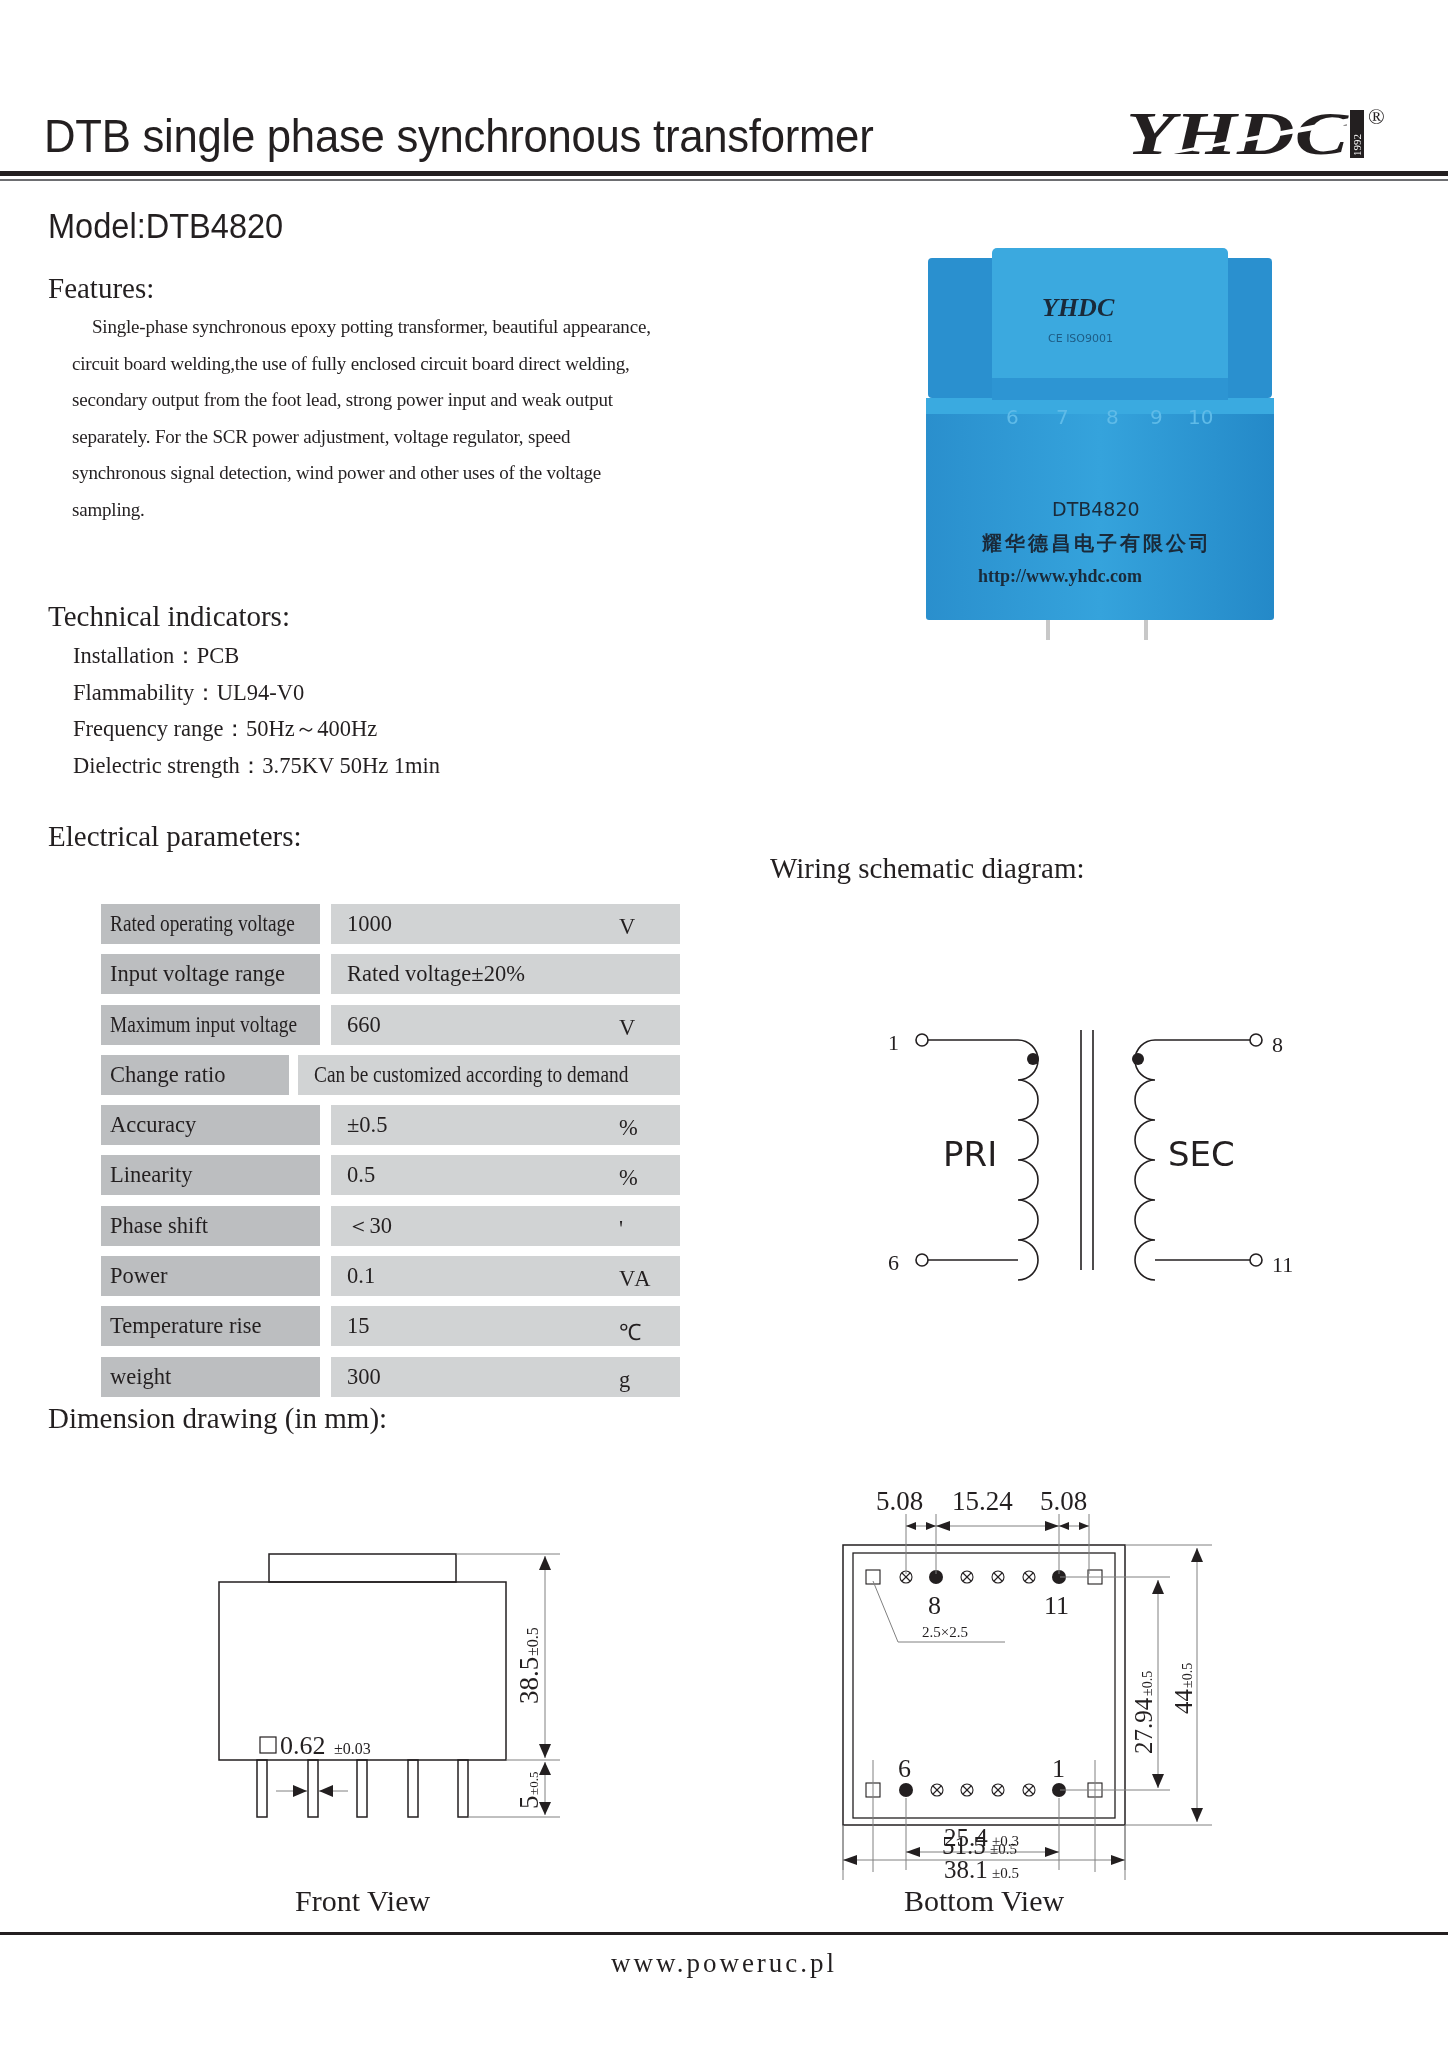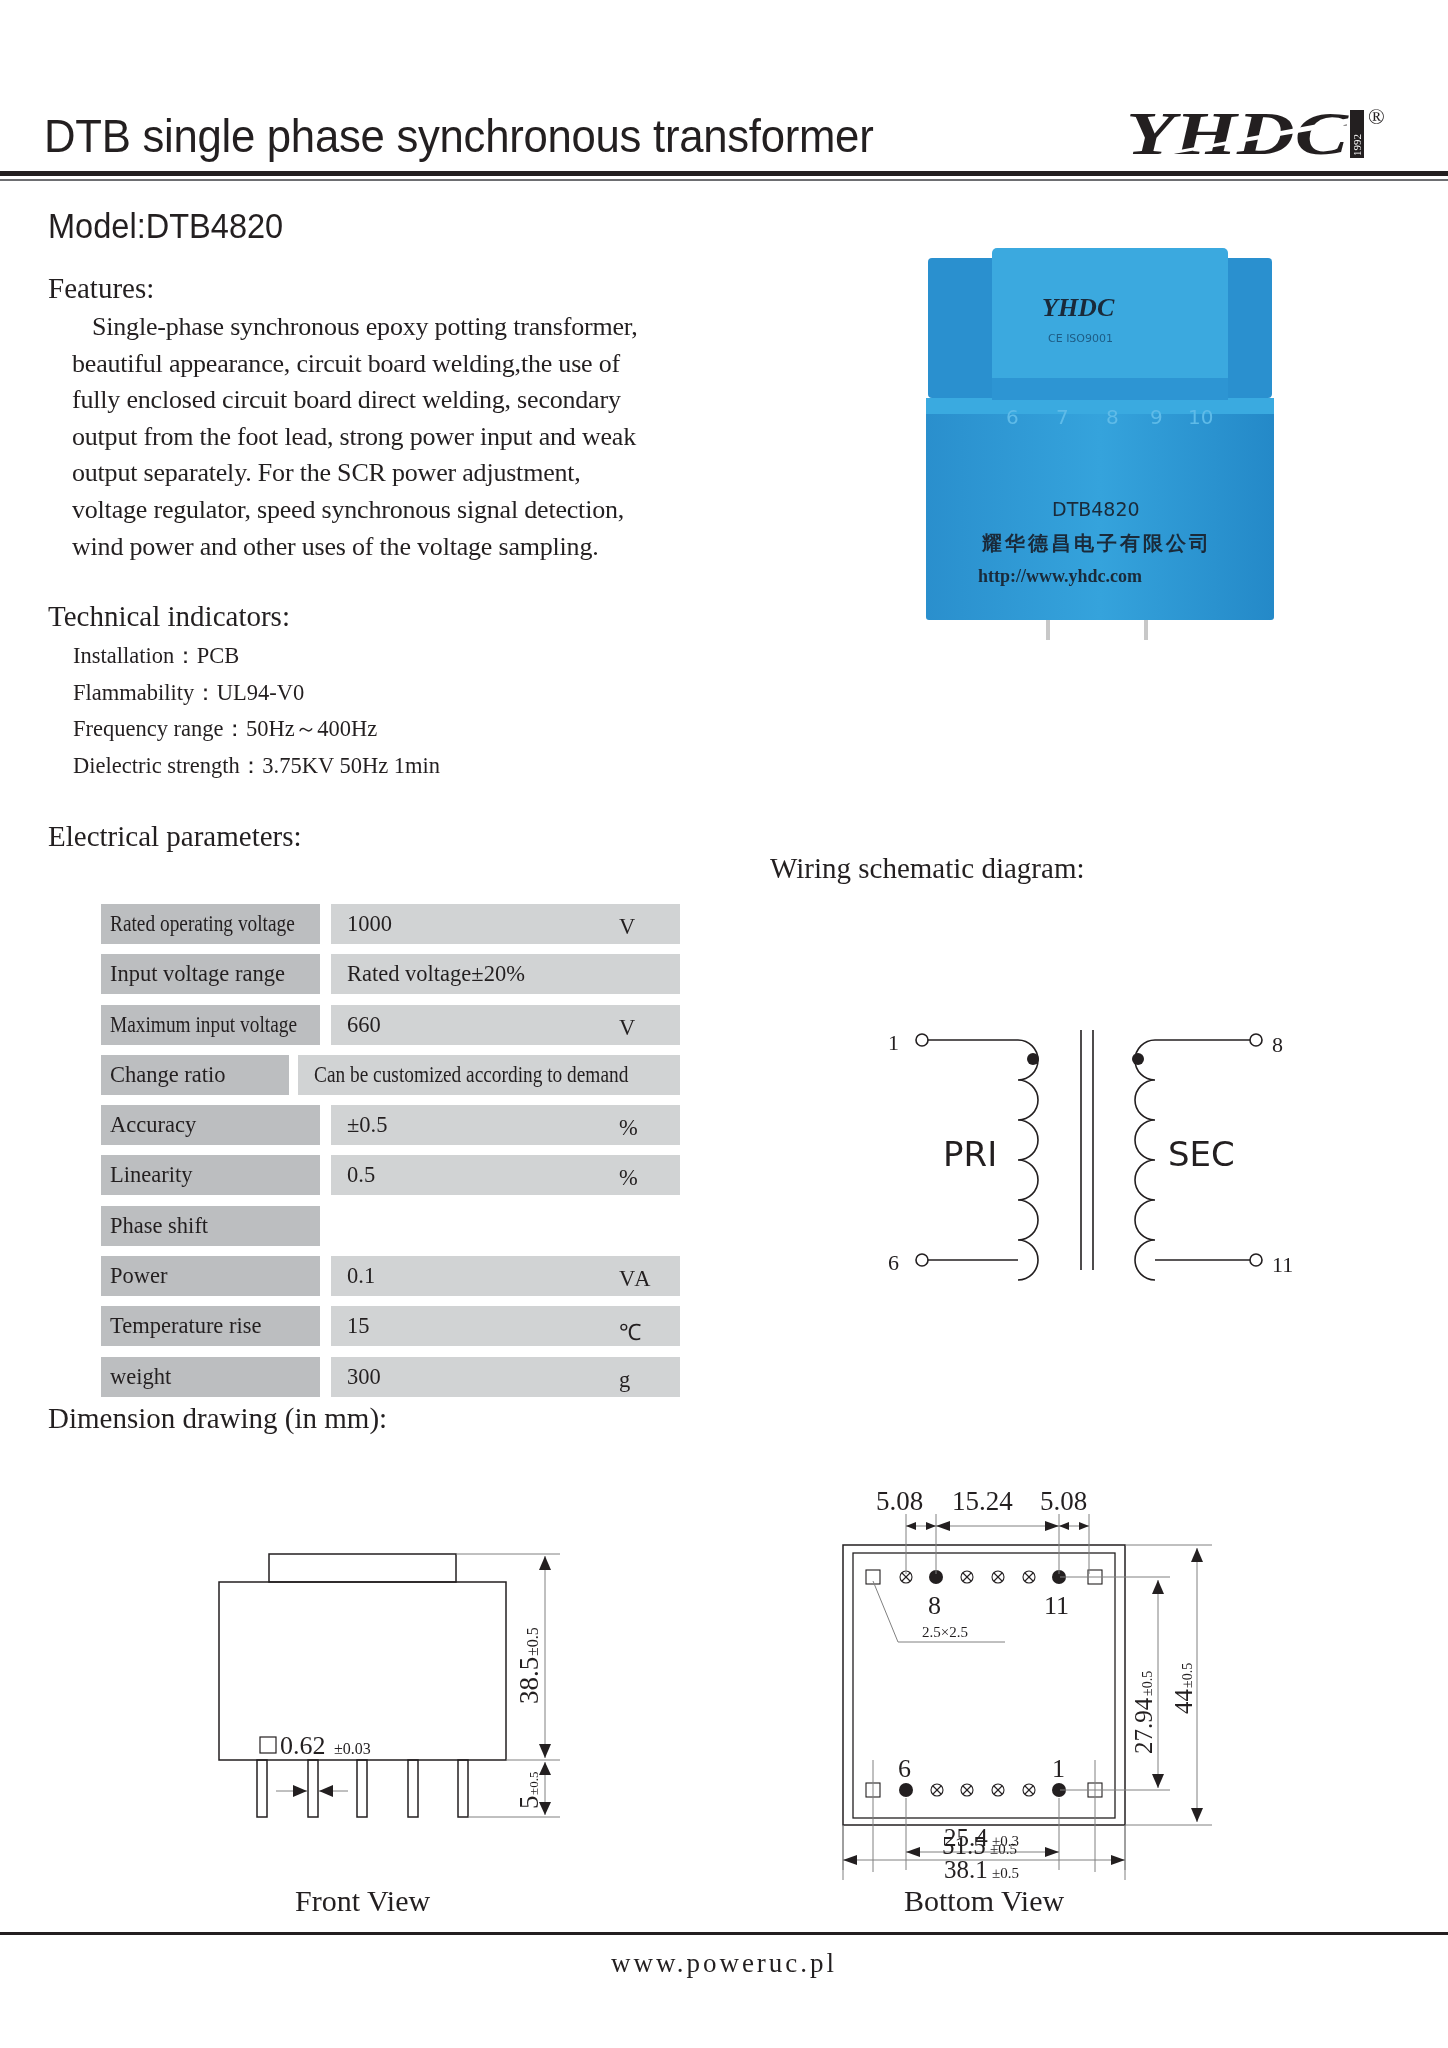--- a/index.html
+++ b/index.html
@@ -11,21 +11,21 @@
   
   .doc-title { left: 44px; top: 108px; font-family: "Liberation Sans", sans-serif; font-size: 47px; color: #231f20; letter-spacing: -0.3px; transform: scaleX(0.93); transform-origin: left top; white-space: nowrap; }
   .logo { left: 1126px; top: 102px; width: 260px; height: 60px; }
   .hr-thick { left: 0; top: 171px; width: 1448px; height: 5px; background: #231f20; }
   .hr-thin { left: 0; top: 179px; width: 1448px; height: 2px; background: #6d6e71; }
 
   .model { left: 48px; top: 206px; font-family: "Liberation Sans", sans-serif; font-size: 35px; transform: scaleX(0.93); transform-origin: left top; white-space: nowrap; }
 
   .section-h { font-size: 29px; white-space: nowrap; }
   .features-h { left: 48px; top: 272px; }
-  .features-body { left: 72px; top: 309px; width: 580px; font-size: 26px; line-height: 36.6px; letter-spacing: -0.2px; }
+  .features-body { left: 72px; top: 309px; width: 580px; font-size: 19px; line-height: 36.6px; letter-spacing: -0.2px; }
   .features-body p { text-indent: 20px; }
 
   .tech-h { left: 48px; top: 600px; }
   .tech-list { left: 73px; top: 638px; font-size: 22.5px; line-height: 36.6px; }
   .tech-list div { white-space: nowrap; }
 
   .elec-h { left: 48px; top: 820px; }
   .wiring-h { left: 770px; top: 852px; }
 
   
@@ -185,20 +185,24 @@
     <div class="pcell-val">
         <span class="val">0.5</span>
         <span class="unit">%</span>
       </div>
   </div>
   <div class="prow">
     <div class="pcell-name">
         <span>Phase shift</span>
       </div>
       <div class="pcell-gap"></div>
+    <div class="pcell-val">
+        <span class="val">＜30</span>
+        <span class="unit">'</span>
+      </div>
   </div>
   <div class="prow">
     <div class="pcell-name">
         <span>Power</span>
       </div>
       <div class="pcell-gap"></div>
     <div class="pcell-val">
         <span class="val">0.1</span>
         <span class="unit">VA</span>
       </div>

